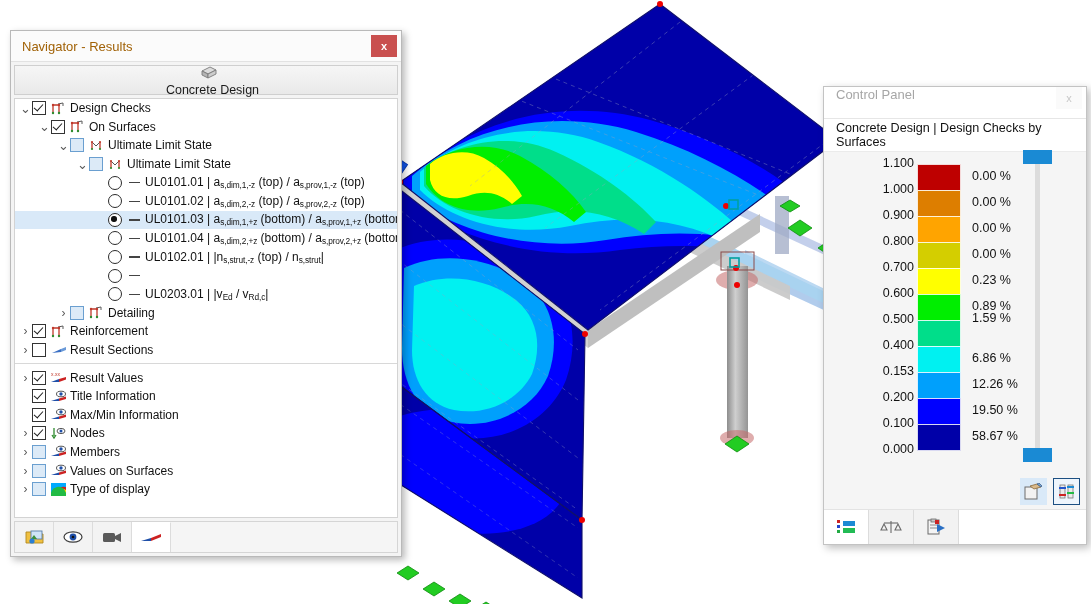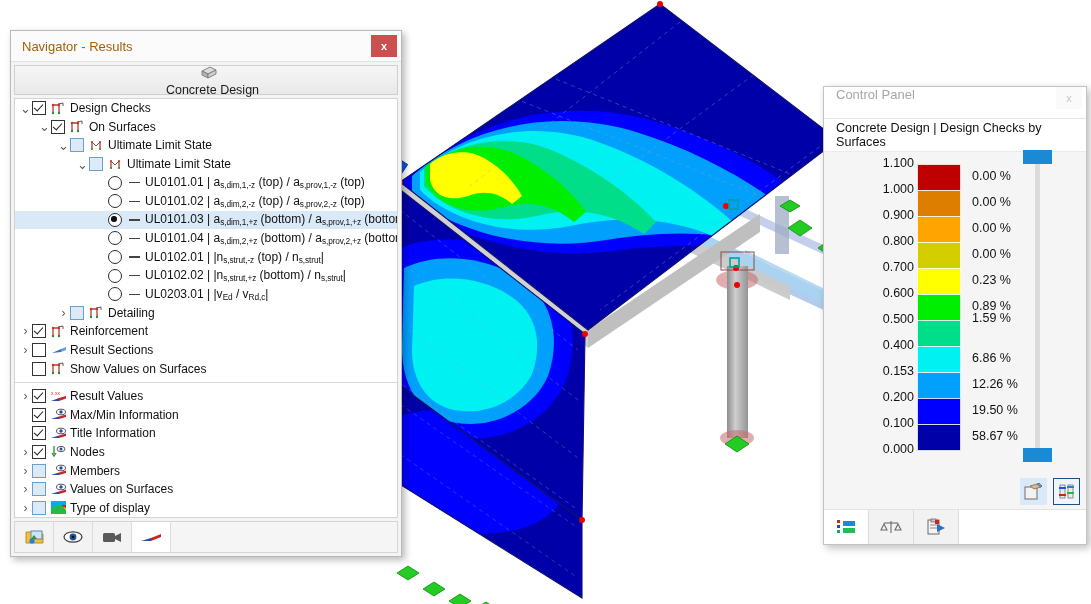--- a/index.html
+++ b/index.html
@@ -387,21 +387,20 @@
             <i></i>
           </span>
           <span class="tlabel">UL0102.01&nbsp;|&nbsp;|n<span class="sub">s,strut,-z</span>&nbsp;(top)&nbsp;/&nbsp;n<span class="sub">s,strut</span>|</span>
         </div>
         <div class="trow" style="padding-left: 80px;">
           <span class="exp"></span>
           <span class="radio"></span>
           <span class="dash">
             <i></i>
           </span>
-          <span class="tlabel">UL0102.02&nbsp;|&nbsp;|n<span class="sub">s,strut,+z</span>&nbsp;(bottom)&nbsp;/&nbsp;n<span class="sub">s,strut</span>|</span>
         </div>
         <div class="trow" style="padding-left: 80px;">
           <span class="exp"></span>
           <span class="radio"></span>
           <span class="dash">
             <i></i>
           </span>
           <span class="tlabel">UL0203.01&nbsp;|&nbsp;|v<span class="sub">Ed</span>&nbsp;/&nbsp;v<span class="sub">Rd,c</span>|</span>
         </div>
         <div class="trow" style="padding-left: 42px;">
@@ -438,35 +437,20 @@
           <span class="exp" style="font-size: 12px;">›</span>
           <span class="cbx"></span>
           <span class="ticon">
             <svg xmlns="http://www.w3.org/2000/svg" width="16" height="11" viewBox="0 0 16 11">
               <path d="M1,8 L10,4 L10,7 Z" fill="#3a6fc4"></path>
               <path d="M10,4 L15,2 L15,5 L10,7 Z" fill="#6a9ad8"></path>
             </svg>
           </span>
           <span class="tlabel">Result Sections</span>
         </div>
-        <div class="trow" style="padding-left: 4px;">
-          <span class="exp"></span>
-          <span class="cbx"></span>
-          <span class="ticon">
-            <svg xmlns="http://www.w3.org/2000/svg" width="15" height="13" viewBox="0 0 15 13">
-              <path d="M2,3 L2,11 M8,3 L8,11 M2,3 L8,3" stroke="#c0392b" stroke-width="1.3" fill="none"></path>
-              <path d="M7,2 L12,1 L12,4" stroke="#5a5a5a" stroke-width="1" fill="none"></path>
-              <circle cx="2" cy="3" r="1.2" fill="#c0392b"></circle>
-              <circle cx="8" cy="3" r="1.2" fill="#c0392b"></circle>
-              <circle cx="2" cy="11" r="1.2" fill="#2e8b2e"></circle>
-              <circle cx="8" cy="11" r="1.2" fill="#2e8b2e"></circle>
-            </svg>
-          </span>
-          <span class="tlabel">Show Values on Surfaces</span>
-        </div>
         <div class="divider"></div>
         <div class="trow" style="padding-left: 4px;">
           <span class="exp" style="font-size: 12px;">›</span>
           <span class="cbx checked"></span>
           <span class="ticon">
             <svg xmlns="http://www.w3.org/2000/svg" width="17" height="13" viewBox="0 0 17 13">
               <text x="1" y="5" font-size="5" fill="#c0392b" font-family="sans-serif">x.xx</text>
               <path d="M1,11 L9,8 L9,11 Z" fill="#1f4fa8"></path>
               <path d="M9,8 L16,6 L16,8.5 L9,11 Z" fill="#cc2222"></path>
             </svg>
@@ -477,34 +461,34 @@
           <span class="exp"></span>
           <span class="cbx checked"></span>
           <span class="ticon">
             <svg xmlns="http://www.w3.org/2000/svg" width="17" height="13" viewBox="0 0 17 13">
               <ellipse cx="11" cy="4" rx="4.5" ry="2.8" fill="#fff" stroke="#444" stroke-width=".9"></ellipse>
               <circle cx="11" cy="4" r="1.7" fill="#1f4fa8"></circle>
               <path d="M1,11 L9,8.5 L9,11 Z" fill="#1f4fa8"></path>
               <path d="M9,8.5 L16,6.5 L16,9 L9,11 Z" fill="#cc2222"></path>
             </svg>
           </span>
-          <span class="tlabel">Max/Min Information</span>
+          <span class="tlabel">Title Information</span>
         </div>
         <div class="trow" style="padding-left: 4px;">
           <span class="exp"></span>
           <span class="cbx checked"></span>
           <span class="ticon">
             <svg xmlns="http://www.w3.org/2000/svg" width="17" height="13" viewBox="0 0 17 13">
               <ellipse cx="11" cy="4" rx="4.5" ry="2.8" fill="#fff" stroke="#444" stroke-width=".9"></ellipse>
               <circle cx="11" cy="4" r="1.7" fill="#1f4fa8"></circle>
               <path d="M1,11 L9,8.5 L9,11 Z" fill="#1f4fa8"></path>
               <path d="M9,8.5 L16,6.5 L16,9 L9,11 Z" fill="#cc2222"></path>
             </svg>
           </span>
-          <span class="tlabel">Title Information</span>
+          <span class="tlabel">Max/Min Information</span>
         </div>
         <div class="trow" style="padding-left: 4px;">
           <span class="exp" style="font-size: 12px;">›</span>
           <span class="cbx checked"></span>
           <span class="ticon">
             <svg xmlns="http://www.w3.org/2000/svg" width="15" height="13" viewBox="0 0 15 13">
               <path d="M3,1 L3,9 M1,8 L3,11 L5,8" stroke="#2e8b2e" stroke-width="1.3" fill="none"></path>
               <ellipse cx="10" cy="4" rx="4" ry="2.6" fill="#fff" stroke="#444" stroke-width=".9"></ellipse>
               <circle cx="10" cy="4" r="1.5" fill="#1f4fa8"></circle>
             </svg>

